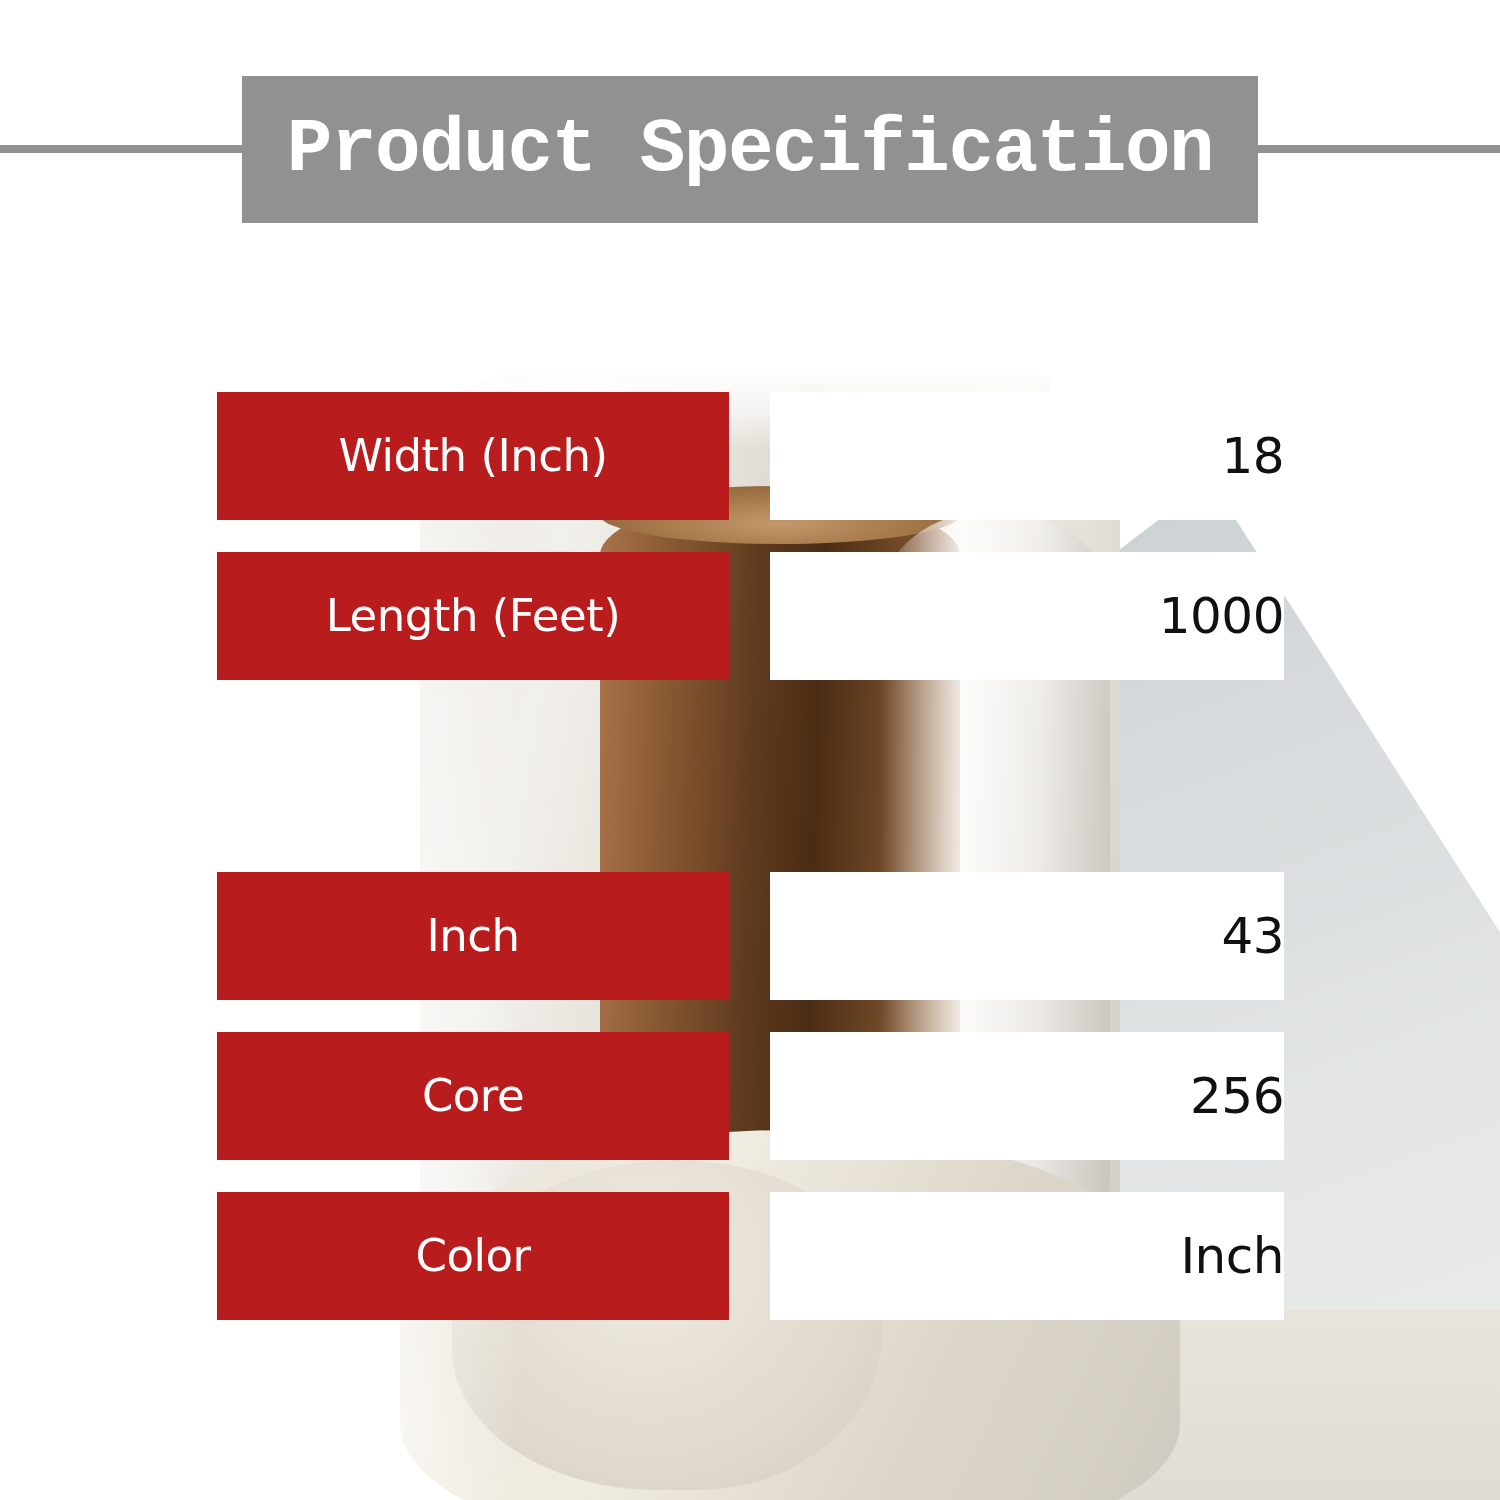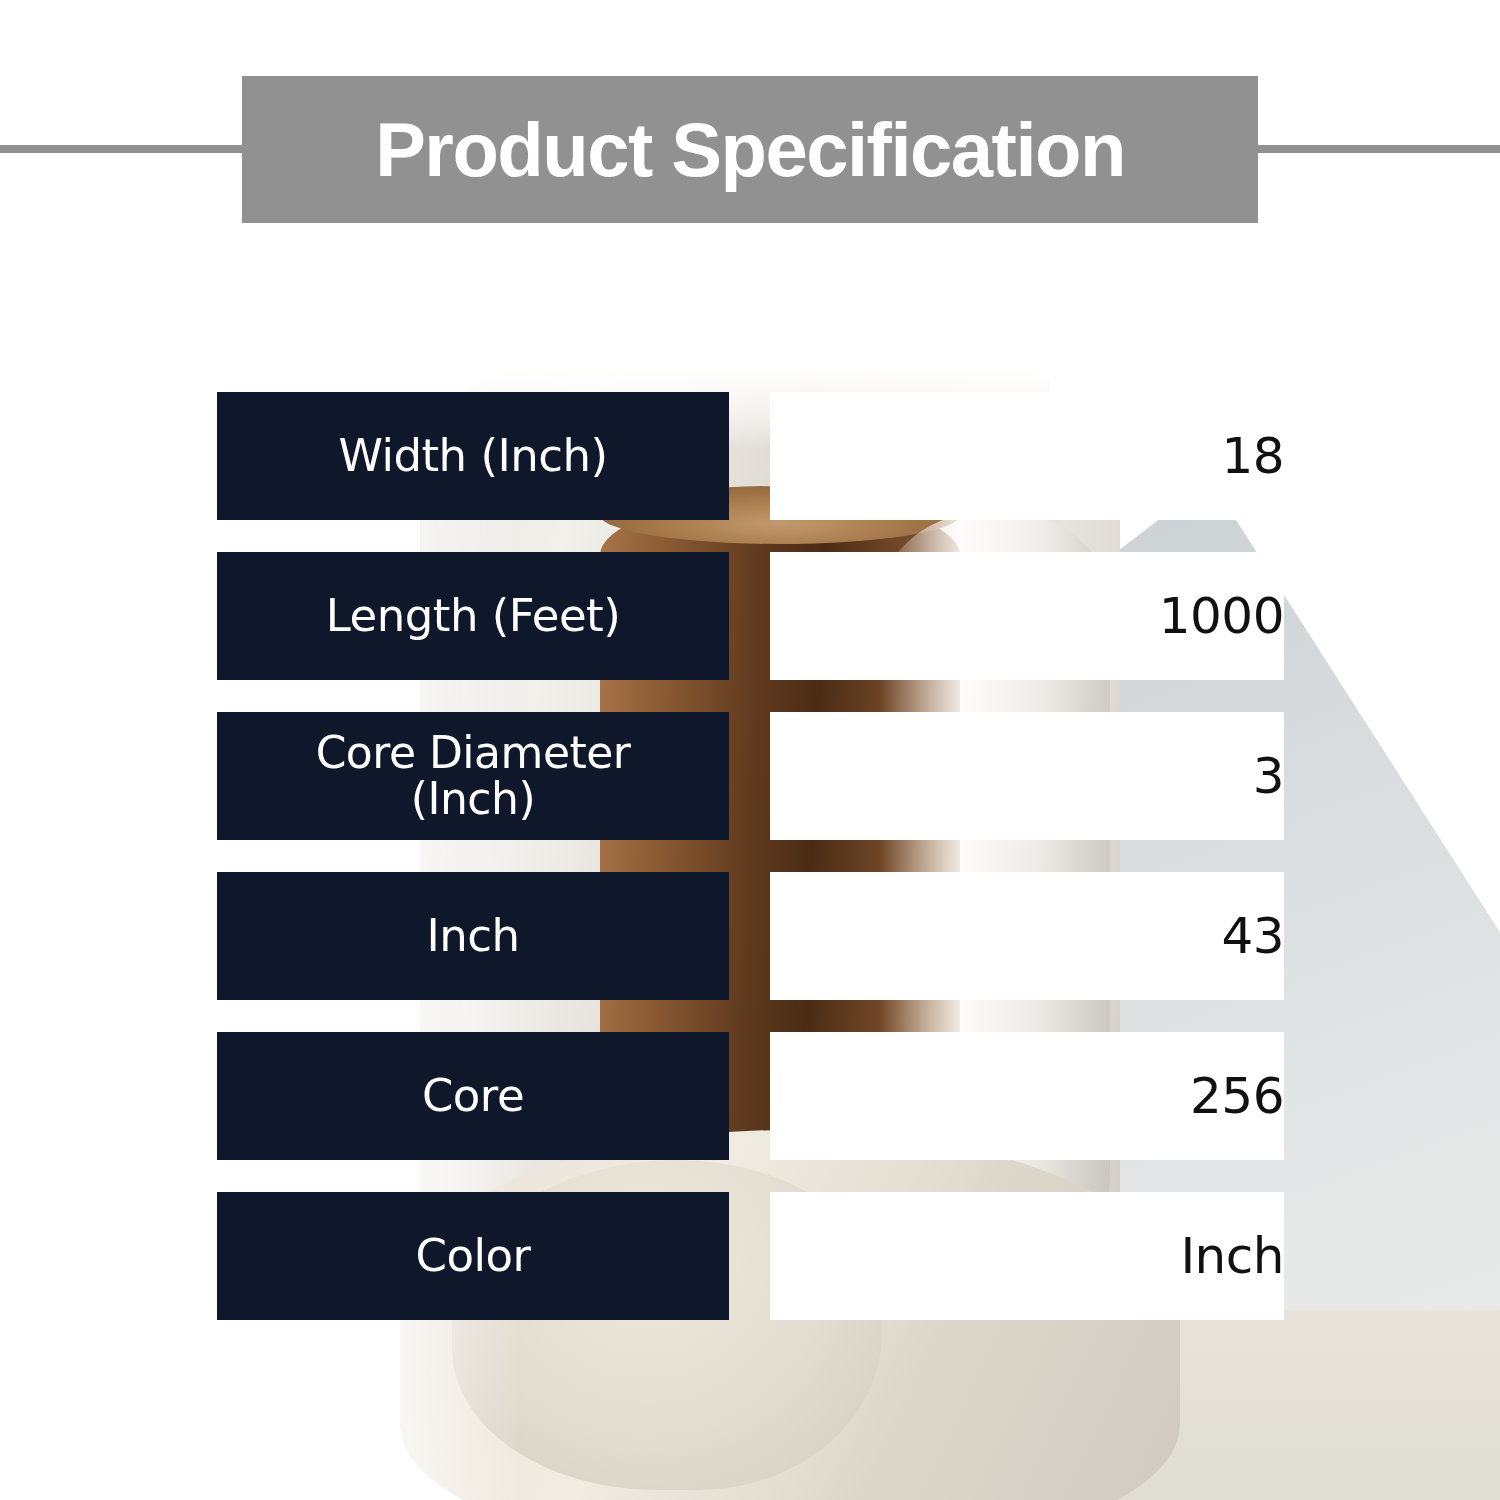--- a/index.html
+++ b/index.html
@@ -39,21 +39,21 @@
     top: 76px;
     width: 1016px;
     height: 147px;
     background: #919191;
     display: flex;
     align-items: center;
     justify-content: center;
   }
   #header-title {
     color: #ffffff;
-    font-family: Liberation Sans, sans-serif;
+    font-family: Liberation Mono, monospace;
     font-weight: bold;
     font-size: 76px;
     letter-spacing: -1.5px;
     line-height: 1;
     white-space: nowrap;
   }
 
   
   #photo-layer {
     position: absolute;
@@ -191,21 +191,21 @@
     left: 0;
     width: 1500px;
     height: 128px;
   }
   .spec-label {
     position: absolute;
     left: 217px;
     top: 0;
     width: 512px;
     height: 128px;
-    background: #0f172a;
+    background: #b91c1c;
     display: flex;
     align-items: center;
     justify-content: center;
     box-sizing: border-box;
     padding: 0 14px;
   }
   .spec-label-text {
     color: #ffffff;
     font-family: "DejaVu Sans", sans-serif;
     font-weight: normal;
@@ -280,28 +280,20 @@
 
     <div class="spec-row" style="top:552px">
       <div class="spec-label">
         <span class="spec-label-text">Length (Feet)</span>
       </div>
       <div class="spec-value">
         <span class="spec-value-text">1000</span>
       </div>
     </div>
 
-    <div class="spec-row" style="top:712px">
-      <div class="spec-label two-line">
-        <span class="spec-label-text"><span>Core Diameter</span><br><span>(Inch)</span></span>
-      </div>
-      <div class="spec-value">
-        <span class="spec-value-text">3</span>
-      </div>
-    </div>
 
     <div class="spec-row" style="top:872px">
       <div class="spec-label">
         <span class="spec-label-text">Inch</span>
       </div>
       <div class="spec-value">
         <span class="spec-value-text">43</span>
       </div>
     </div>
 

